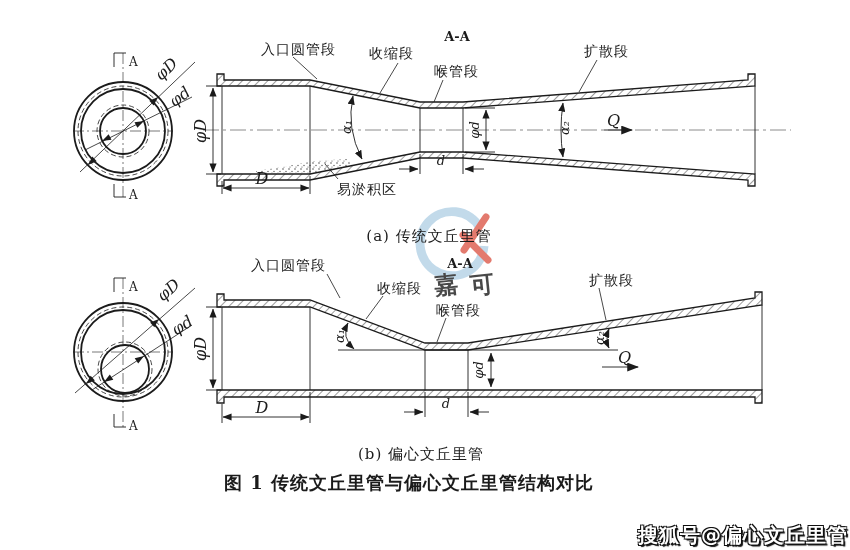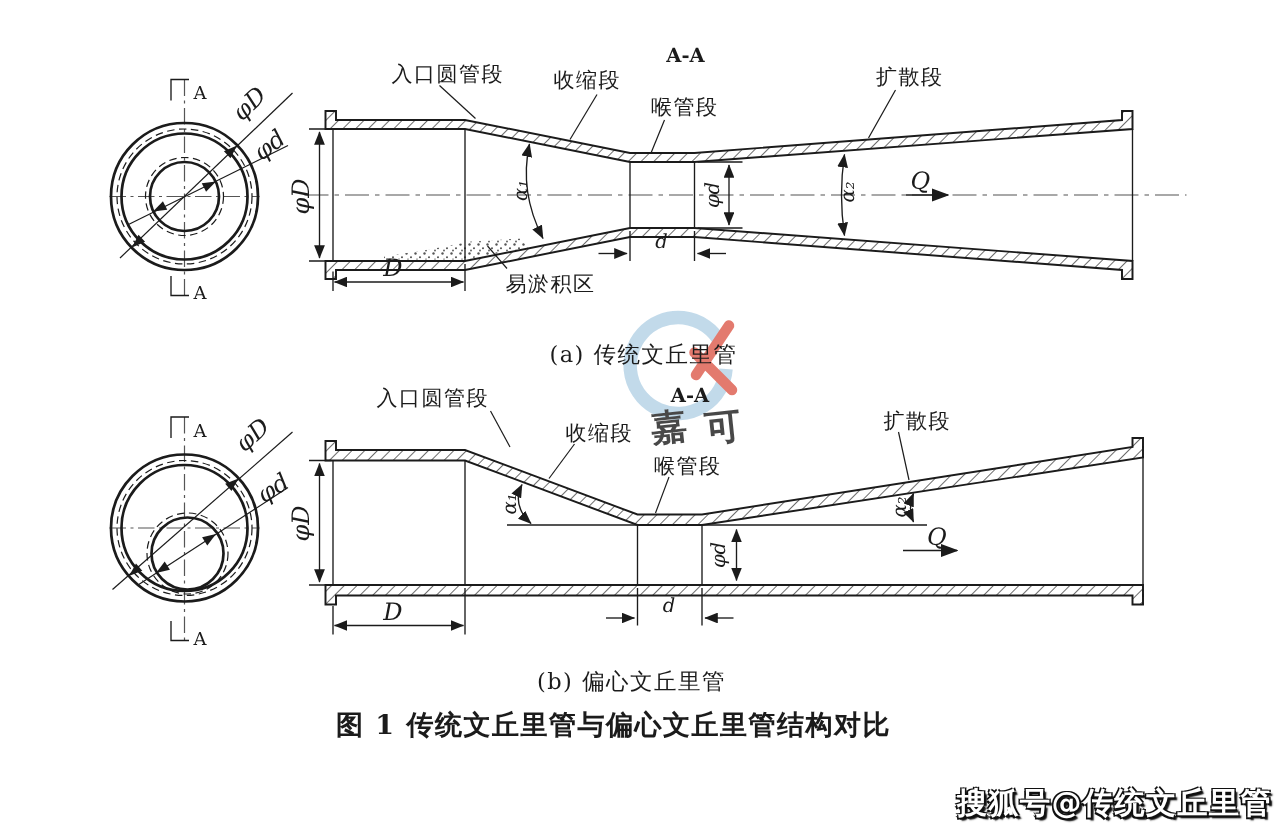--- a/index.html
+++ b/index.html
@@ -186,14 +186,14 @@
     <line class="lead" x1="446" y1="318" x2="437" y2="342"></line>
     <text class="cjk" x="436" y="315">喉管段</text>
     <line class="lead" x1="599" y1="288" x2="606" y2="320"></line>
     <text class="cjk" x="589" y="285">扩散段</text>
     <text class="cap" text-anchor="middle" x="421" y="459">(b)  偏心文丘里管</text>
   </g>
 
   <text class="ttl" text-anchor="middle" x="409" y="489">图 1  传统文丘里管与偏心文丘里管结构对比</text>
 </svg>
 
-<div class="sohu">搜狐号@传统文丘里管</div>
+<div class="sohu">搜狐号@偏心文丘里管</div>
 </div>
 
 </body></html>

